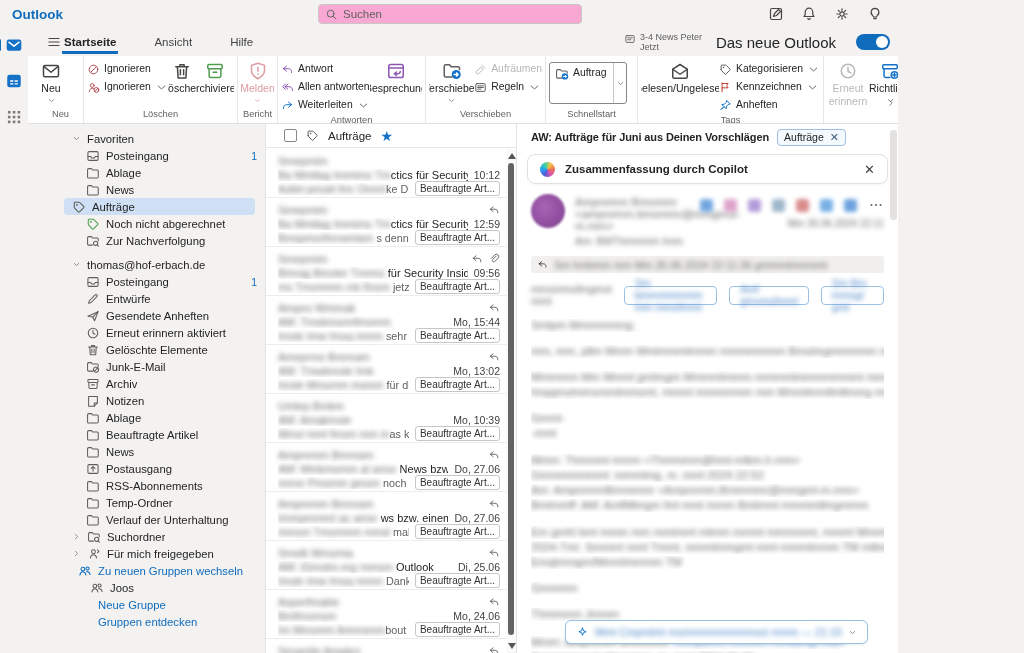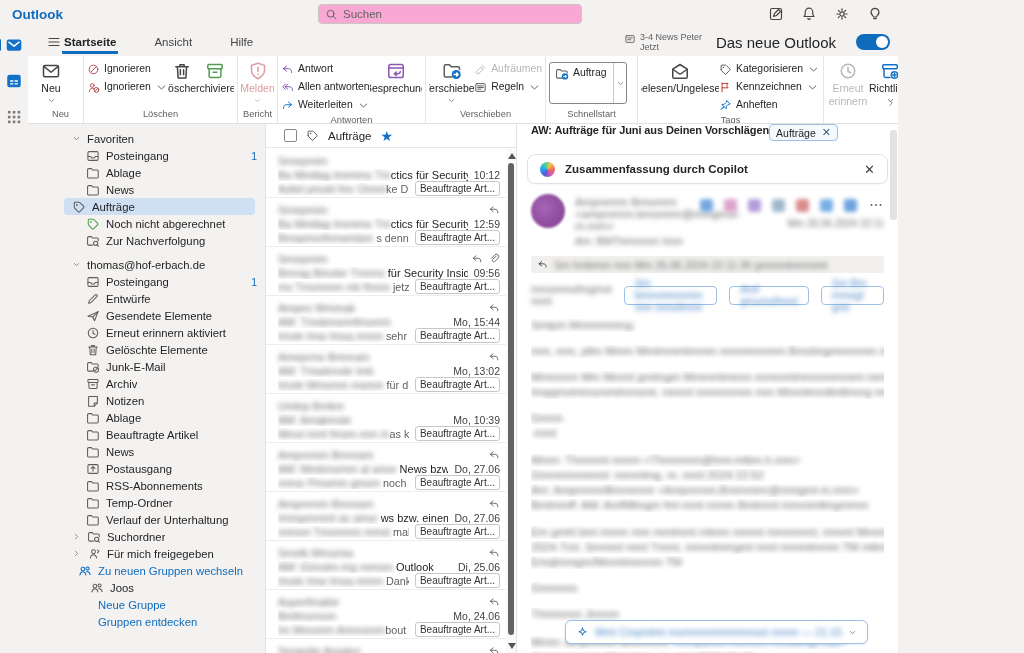--- a/index.html
+++ b/index.html
@@ -84,21 +84,21 @@
 .red.blu{color:#4b86c9}
 .sr{font-size:11px;filter:blur(2.8px)}
 
 .lscroll{position:absolute;right:0;top:25px;bottom:0;width:10px;background:#fafafa}
 .lthumb{position:absolute;left:2px;top:14px;bottom:18px;width:6px;background:#636363;border-radius:3px}
 .larr{position:absolute;left:2px;width:0;height:0;border-left:4px solid transparent;border-right:4px solid transparent}
 .larr.up{top:4px;border-bottom:6px solid #555}
 .larr.dn{bottom:4px;border-top:6px solid #555}
 
 .readcol{flex:1;background:#fff;position:relative;overflow:hidden}
-.subjrow{height:26px;display:flex;align-items:flex-start;padding-left:14px;}
+.subjrow{height:26px;display:flex;align-items:center;padding-left:14px;gap:8px}
 .subj{font-size:11px;font-weight:700;letter-spacing:-0.1px}
 .chip{display:inline-flex;align-items:center;gap:6px;font-size:10.5px;background:#f3f9fd;border:1px solid #9cc0e5;border-radius:4px;padding:1px 6px;color:#242424}
 .chip .x{color:#3f5e7e;font-size:11px}
 .copibar{margin:4px 10px 0;height:30px;border:1px solid #e3e1df;border-radius:8px;display:flex;align-items:center;padding:0 12px;gap:10px;box-shadow:0 1px 2px rgba(0,0,0,.04)}
 .copibar .t{font-size:11.5px;font-weight:700}
 .copibar .x{margin-left:auto;font-size:13px;color:#424242}
 .msghdr{margin:10px 14px 0;display:flex;gap:10px}
 .avatar{width:34px;height:34px;border-radius:50%;background:radial-gradient(circle at 40% 40%,#a963b5,#7d3f8f);filter:blur(1px);flex:0 0 auto}
 .mh-left{flex:1;min-width:0;padding-top:2px}
 .mh-sender{font-size:11.5px}
@@ -653,21 +653,21 @@
           </span>
           <span class="slab">Entwürfe</span>
         </div>
         <div class="srow lv1">
           <span class="ic ">
             <svg viewBox="0 0 16 16" stroke-linecap="round" stroke-linejoin="round" fill="none" stroke="currentColor" stroke-width="1.2">
               <path d="M2.2 8.2L13.8 3l-4 10.4-2.2-4.2z"></path>
               <path d="M7.6 9.2L13.8 3"></path>
             </svg>
           </span>
-          <span class="slab">Gesendete Elemente</span>
+          <span class="slab">Gesendete Anheften</span>
         </div>
         <div class="srow lv1">
           <span class="ic ">
             <svg viewBox="0 0 16 16" stroke-linecap="round" stroke-linejoin="round" fill="none" stroke="currentColor" stroke-width="1.2">
               <circle cx="8" cy="8" r="5.4"></circle>
               <path d="M8 5v3.2l2.2 1.3"></path>
             </svg>
           </span>
           <span class="slab">Erneut erinnern aktiviert</span>
         </div>

